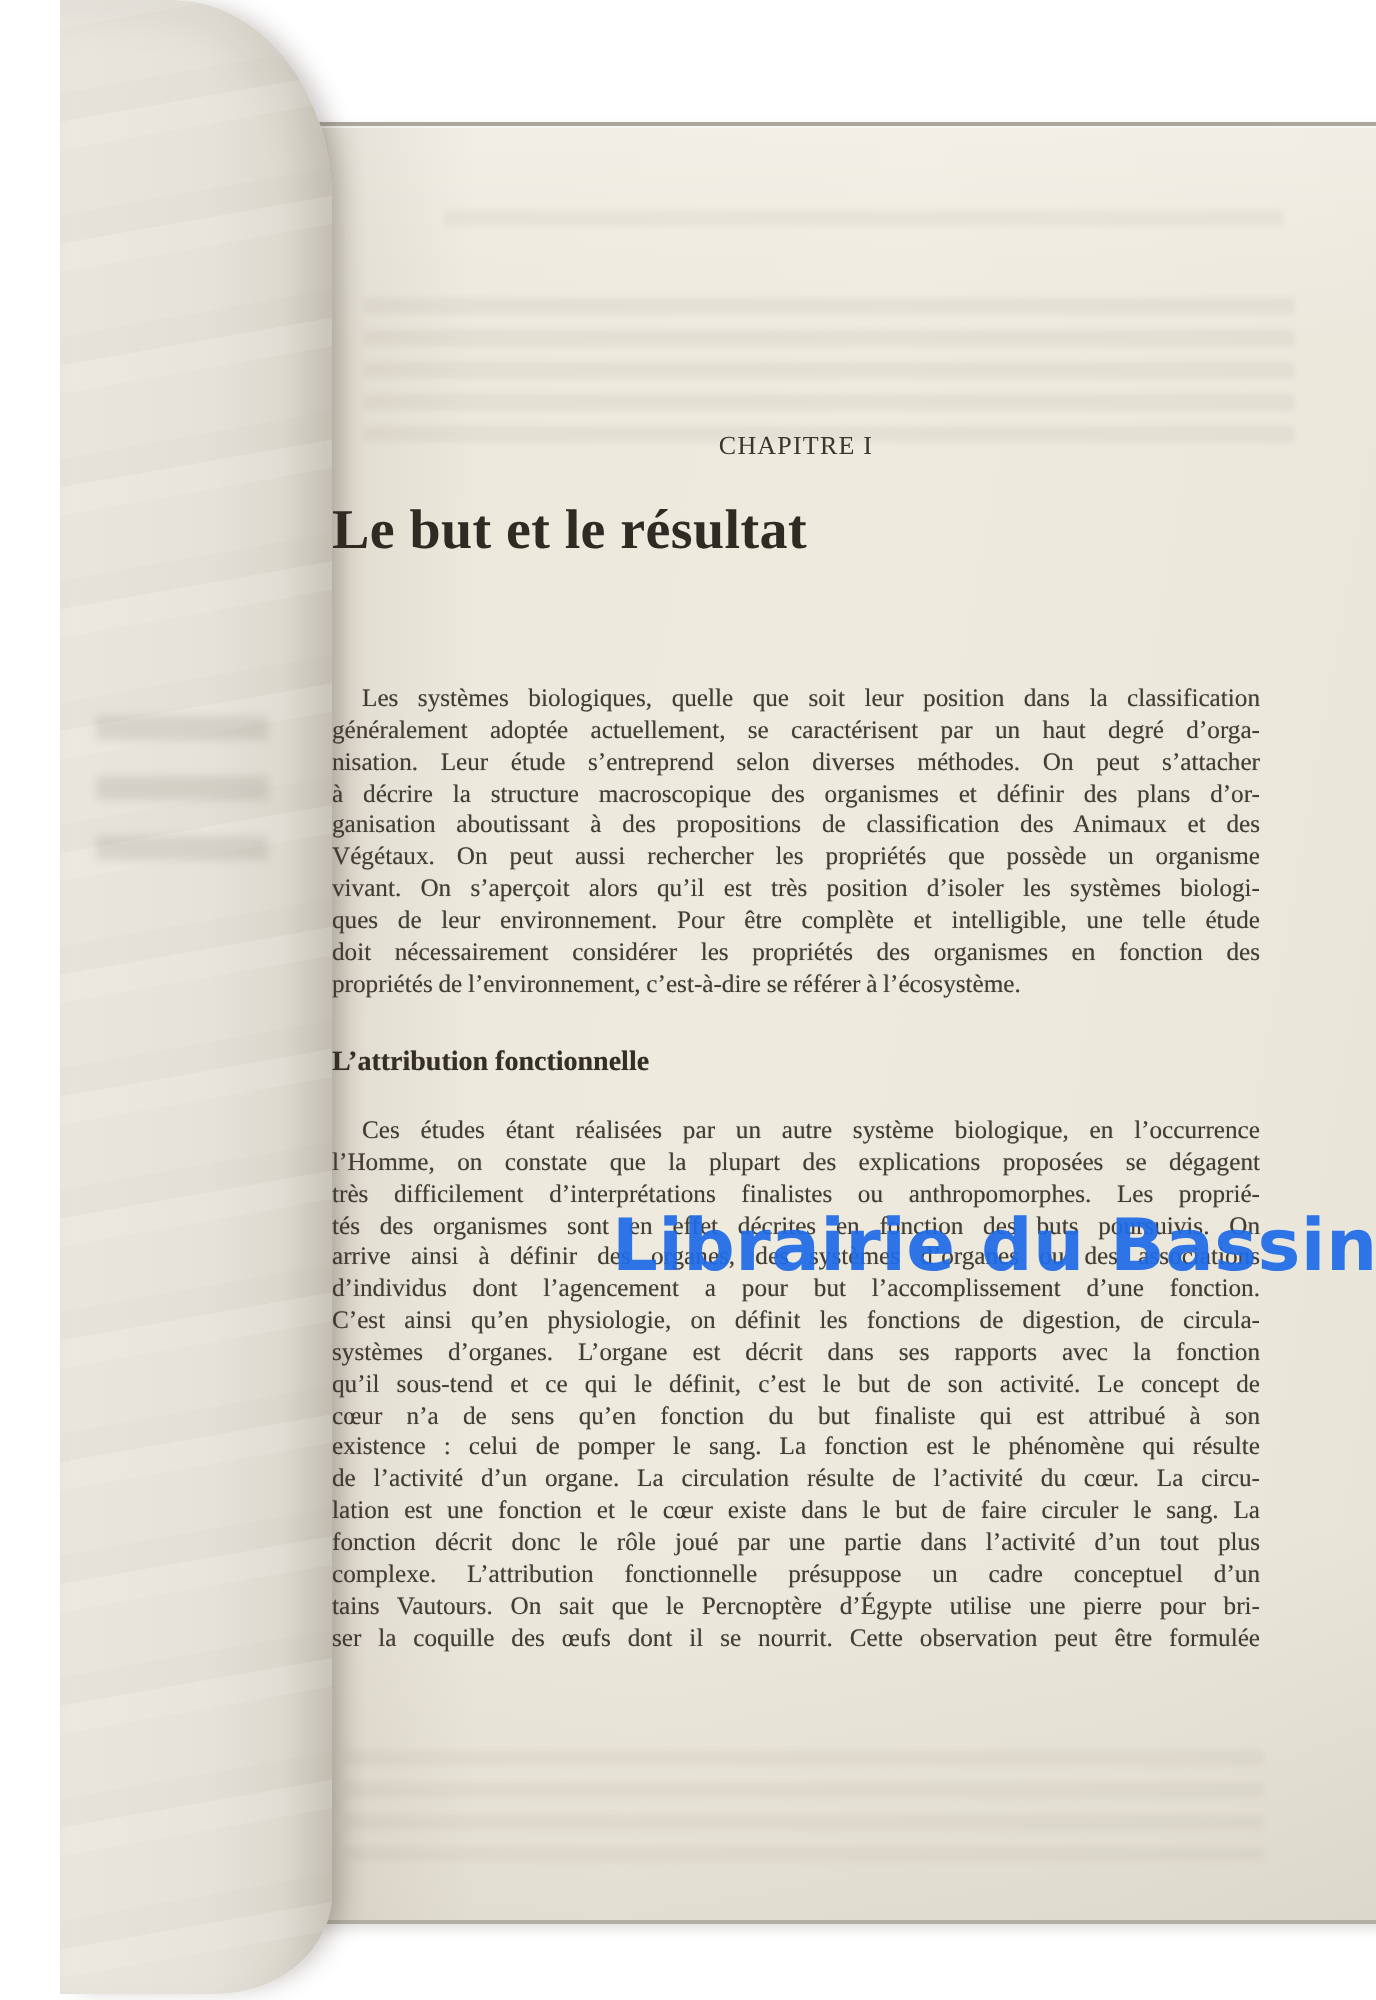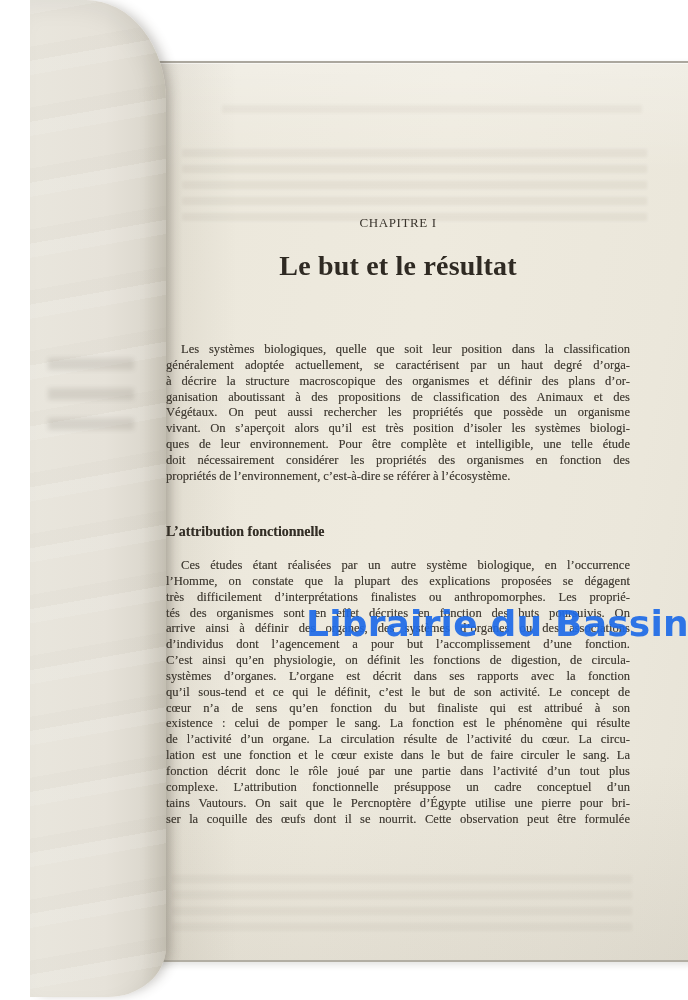--- a/index.html
+++ b/index.html
@@ -44,21 +44,21 @@
     position:absolute;left:18px;top:358px;width:86px;height:84px;filter:blur(2.5px);opacity:.13;pointer-events:none;
     background:repeating-linear-gradient(to bottom, rgba(60,52,40,.85) 0 12px, rgba(0,0,0,0) 12px 30px);
   }
   
   .text-col{position:absolute;left:136px;top:0;width:464px;height:100%;color:#413c34;}
   .chapter-label{
     position:absolute;top:215px;left:0;width:100%;text-align:center;
     font-size:13px;letter-spacing:.6px;color:#3a352d;
   }
   .book-title{
-    position:absolute;top:250px;left:0;width:100%;text-align:center;
+    position:absolute;top:250px;left:0;width:100%;
     font-size:28px;font-weight:bold;color:#2f2a23;letter-spacing:.2px;
   }
   .para{position:absolute;left:0;width:100%;font-size:12.6px;line-height:15.85px;
     color:#423d35;text-shadow:0 0 .4px rgba(70,64,55,.55);word-spacing:-0.3px;}
   .para.p1{top:342px;}
   .para.p2{top:558px;}
   .section-heading{
     position:absolute;top:524px;left:0;width:100%;
     font-size:14px;font-weight:bold;color:#332e26;text-shadow:0 0 .4px rgba(60,54,45,.5);
   }
@@ -82,20 +82,21 @@
     <div class="ghost g-top2"></div>
     <div class="ghost g-bottom"></div>
   </div>
 
   <div class="text-col">
     <div class="chapter-label">CHAPITRE I</div>
     <div class="book-title">Le but et le résultat</div>
     <div class="para p1">
         <div class="tl">Les systèmes biologiques, quelle que soit leur position dans la classification</div>
         <div class="tl">généralement adoptée actuellement, se caractérisent par un haut degré d’orga-</div>
+        <div class="tl">nisation. Leur étude s’entreprend selon diverses méthodes. On peut s’attacher</div>
         <div class="tl">à décrire la structure macroscopique des organismes et définir des plans d’or-</div>
         <div class="tl">ganisation aboutissant à des propositions de classification des Animaux et des</div>
         <div class="tl">Végétaux. On peut aussi rechercher les propriétés que possède un organisme</div>
         <div class="tl">vivant. On s’aperçoit alors qu’il est très position d’isoler les systèmes biologi-</div>
         <div class="tl">ques de leur environnement. Pour être complète et intelligible, une telle étude</div>
         <div class="tl">doit nécessairement considérer les propriétés des organismes en fonction des</div>
         <div class="tl flush">propriétés de l’environnement, c’est-à-dire se référer à l’écosystème.</div>
       </div>
     <div class="section-heading">L’attribution fonctionnelle</div>
     <div class="para p2">

